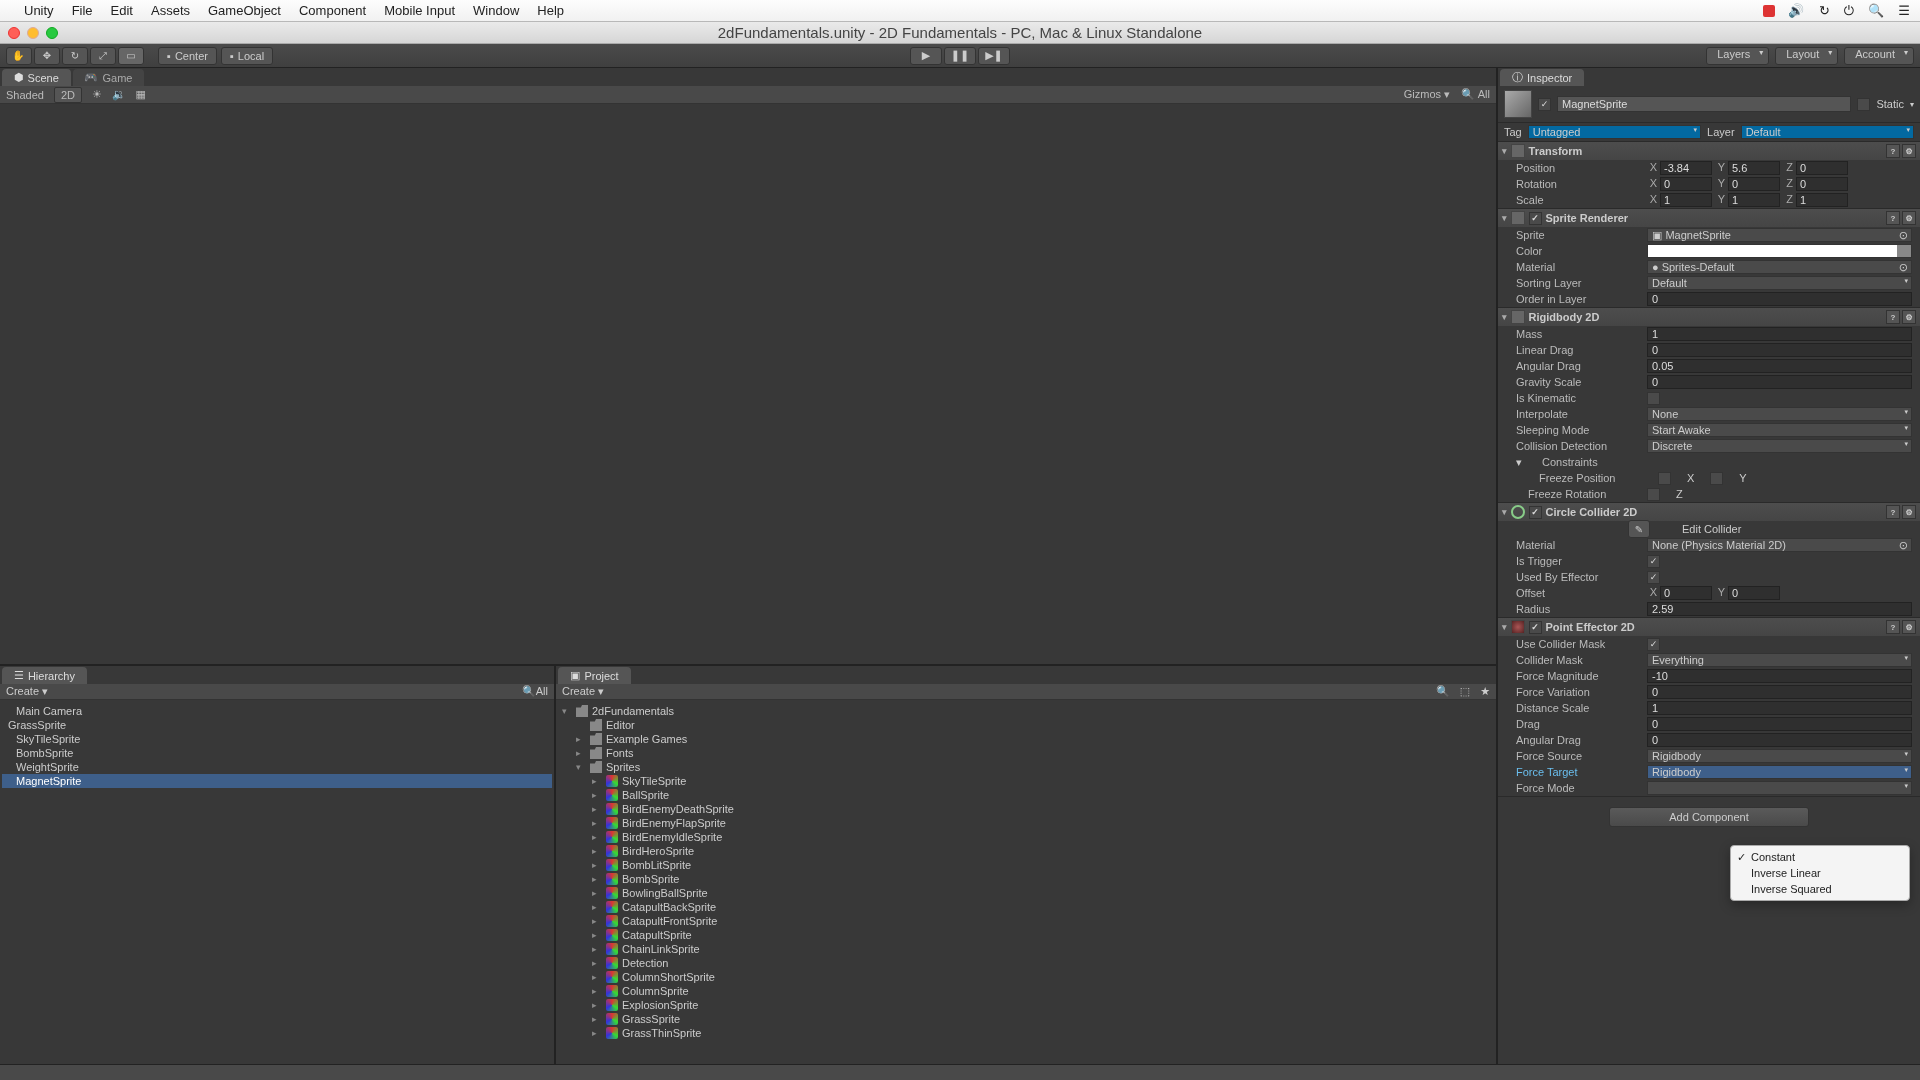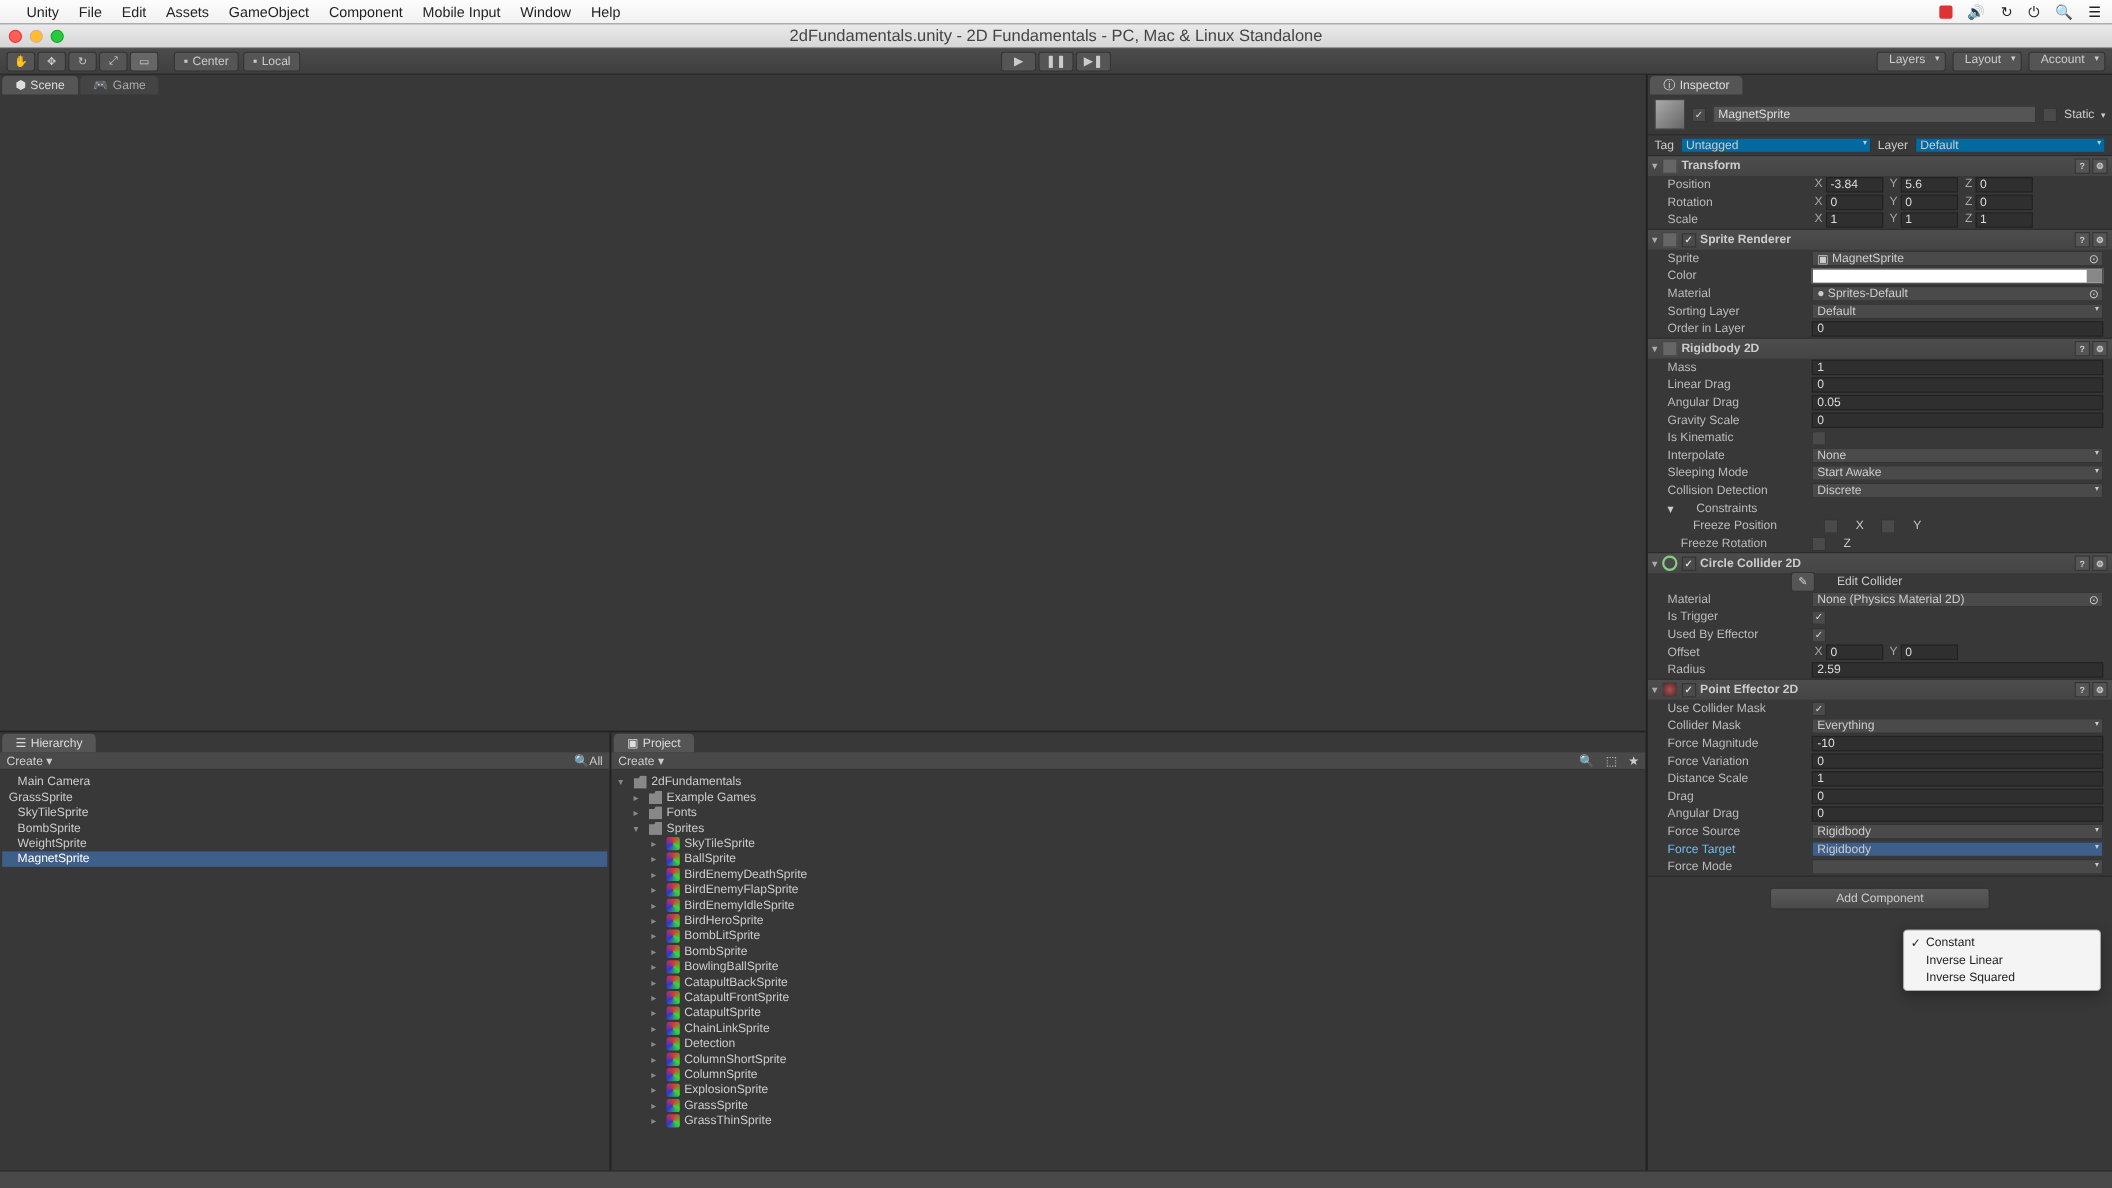--- a/index.html
+++ b/index.html
@@ -168,20 +168,32 @@
   </div>
 </div>
 
 <div class="main">
   <div class="left-pane">
     <div class="scene-area">
       <div class="tab-bar">
         <div class="tab">⬢ <span>Scene</span></div>
         <div class="tab inactive">🎮 <span>Game</span></div>
       </div>
+      <div class="scene-toolbar">
+        <span>Shaded</span>
+        <span style="background:#555;padding:1px 6px;border:1px solid #333;border-radius:2px;">2D</span>
+        <span>☀</span>
+        <span>🔉</span>
+        <span>▦</span>
+        <div class="sep"></div>
+        <div class="right">
+          <span><span>Gizmos</span> ▾</span>
+          <span>🔍 <span>All</span></span>
+        </div>
+      </div>
       <div class="viewport">
         <div class="sky"></div>
 
       </div>
     </div>
     <div class="bottom-panels">
       <div class="hierarchy">
         <div class="panel-tab">
             <div class="tab">☰ <span>Hierarchy</span></div>
           </div>
@@ -210,20 +222,25 @@
           <span>⬚</span>
           <span>★</span>
         </div>
         <div class="panel-body">
           <div class="tree-item">
               <span class="arrow">▾</span>
               <span class="icon folder-icon"></span>
               <span>2dFundamentals</span>
             </div>
           <div class="tree-item indent1">
+              <span class="arrow"></span>
+              <span class="icon folder-icon"></span>
+              <span>Editor</span>
+            </div>
+          <div class="tree-item indent1">
               <span class="arrow">▸</span>
               <span class="icon folder-icon"></span>
               <span>Example Games</span>
             </div>
           <div class="tree-item indent1">
               <span class="arrow">▸</span>
               <span class="icon folder-icon"></span>
               <span>Fonts</span>
             </div>
           <div class="tree-item indent1">
@@ -497,21 +514,21 @@
             <span class="comp-icon" style="border-radius:50%;border:2px solid #8c8;background:none;"></span>
             <div class="checkbox checked"></div>
             <span>Circle Collider 2D</span>
             <div class="gear">
               <div class="gear-btn">?</div>
               <div class="gear-btn">⚙</div>
             </div>
           </div>
       <div class="prop-row" style="padding-left:130px;">
             <div class="tool-btn" style="width:22px;">✎</div>
-            <span style="margin-left:4px;">Edit Collider</span>
+            <span style="margin-left:16px;">Edit Collider</span>
           </div>
       <div class="prop-row">
             <span class="prop-label">Material</span>
             <div class="obj-field">
               <span>None (Physics Material 2D)</span>
             </div>
           </div>
       <div class="prop-row">
             <span class="prop-label">Is Trigger</span>
             <div class="checkbox checked"></div>

